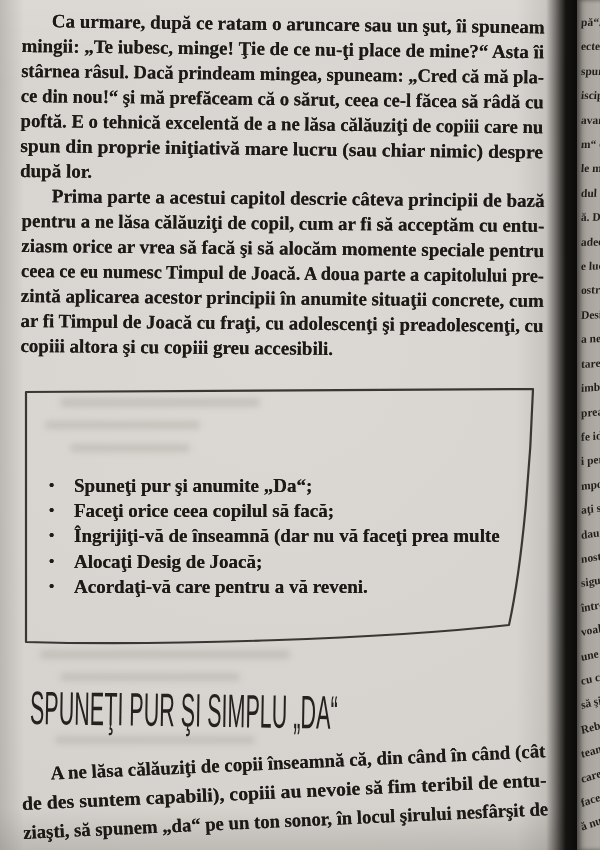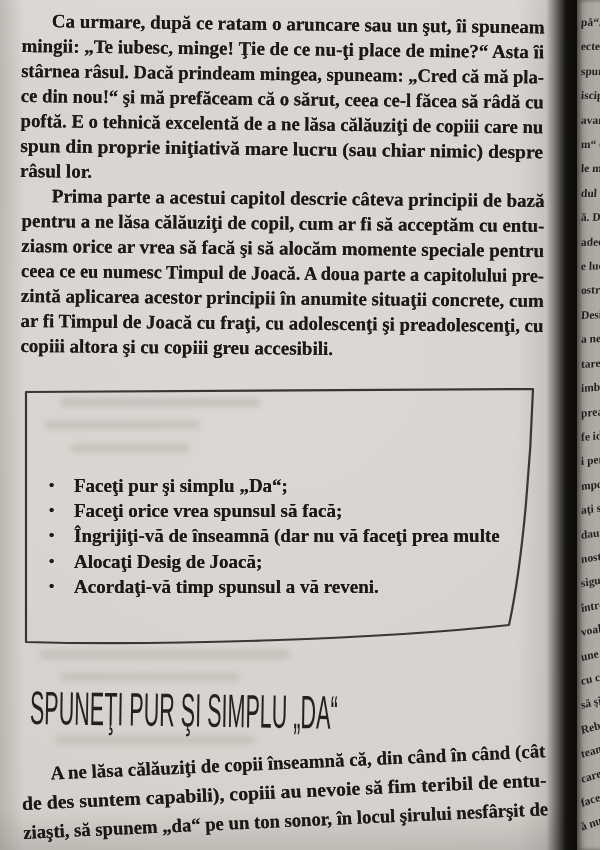--- a/index.html
+++ b/index.html
@@ -83,21 +83,21 @@
       <div class="line" style="--i: 3;">
         <span class="fit" style="transform: scaleX(0.98052);">ce din nou!“ şi mă prefăceam că o sărut, ceea ce-l făcea să râdă cu</span>
       </div>
       <div class="line" style="--i: 4;">
         <span class="fit" style="transform: scaleX(0.983314);">poftă. E o tehnică excelentă de a ne lăsa călăuziţi de copiii care nu</span>
       </div>
       <div class="line" style="--i: 5;">
         <span class="fit" style="transform: scaleX(1.02908);">spun din proprie iniţiativă mare lucru (sau chiar nimic) despre</span>
       </div>
       <div class="line no-stretch" style="--i: 6;">
-        <span class="fit" style="transform: scaleX(1);">râsul lor.</span>
+        <span class="fit" style="transform: scaleX(1);">după lor.</span>
       </div>
     </div>
 
   <div class="para p2">
 
   <div class="line indent" style="--i: 0;">
         <span class="fit" style="transform: scaleX(1.00092);">Prima parte a acestui capitol descrie câteva principii de bază</span>
       </div>
       <div class="line" style="--i: 1;">
         <span class="fit" style="transform: scaleX(0.991269);">pentru a ne lăsa călăuziţi de copil, cum ar fi să acceptăm cu entu-</span>
@@ -122,45 +122,45 @@
   <svg class="box-outline" width="514" height="260" viewBox="0 0 514 260">
     <path d="M3,6 L510,3 C508,66 501,170 486,239 C360,253 140,260 3,256 Z" fill="none" stroke="#2b2926" stroke-width="2.2" stroke-linejoin="round" opacity="0.92"></path>
   </svg>
 
 
   <div class="bullets">
 
   <div class="bullet-row no-stretch" style="--i: 0;">
         <span class="dot">•</span>
         <span class="bullet-text">
-          <span class="fit" style="transform: scaleX(1);">Faceţi pur şi simplu „Da“;</span>
+          <span class="fit" style="transform: scaleX(1);">Spuneţi pur şi anumite „Da“;</span>
         </span>
       </div>
       <div class="bullet-row no-stretch" style="--i: 1;">
         <span class="dot">•</span>
         <span class="bullet-text">
-          <span class="fit" style="transform: scaleX(1);">Faceţi orice vrea spunsul să facă;</span>
+          <span class="fit" style="transform: scaleX(1);">Faceţi orice ceea copilul să facă;</span>
         </span>
       </div>
       <div class="bullet-row no-stretch" style="--i: 2;">
         <span class="dot">•</span>
         <span class="bullet-text">
           <span class="fit" style="transform: scaleX(1);">Îngrijiţi-vă de înseamnă (dar nu vă faceţi prea multe</span>
         </span>
       </div>
       <div class="bullet-row no-stretch" style="--i: 4;">
         <span class="dot">•</span>
         <span class="bullet-text">
           <span class="fit" style="transform: scaleX(1);">Alocaţi Desig de Joacă;</span>
         </span>
       </div>
       <div class="bullet-row no-stretch" style="--i: 5;">
         <span class="dot">•</span>
         <span class="bullet-text">
-          <span class="fit" style="transform: scaleX(1);">Acordaţi-vă timp spunsul a vă reveni.</span>
+          <span class="fit" style="transform: scaleX(1);">Acordaţi-vă care pentru a vă reveni.</span>
         </span>
       </div>
     </div>
 
   <div class="heading no-stretch">
     <span class="fit" style="transform: scaleX(0.458494);">SPUNEŢI PUR ŞI SIMPLU „DA“</span>
   </div>
 
   <div class="para p3">
 

